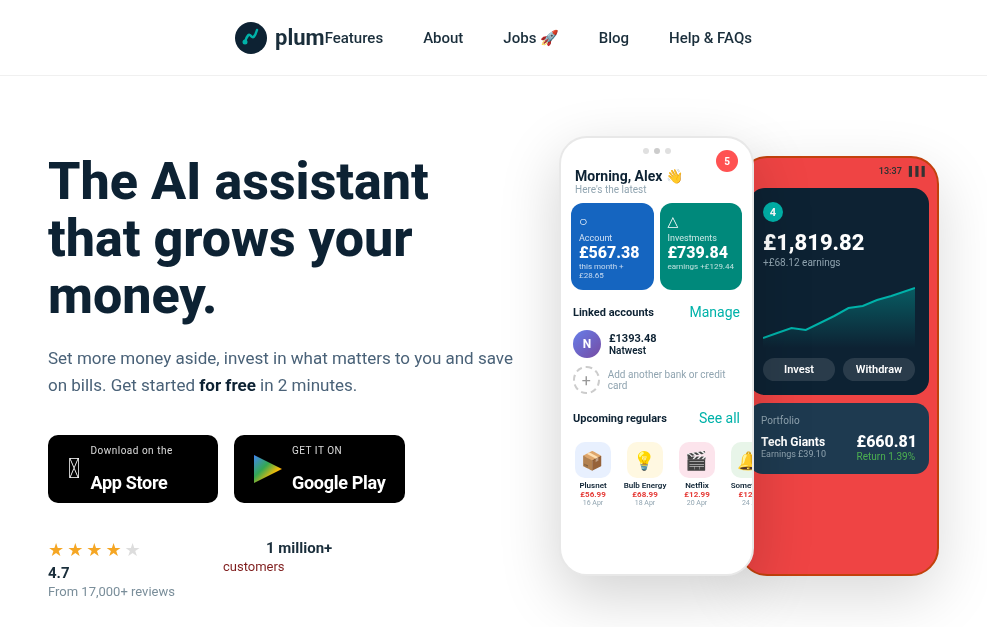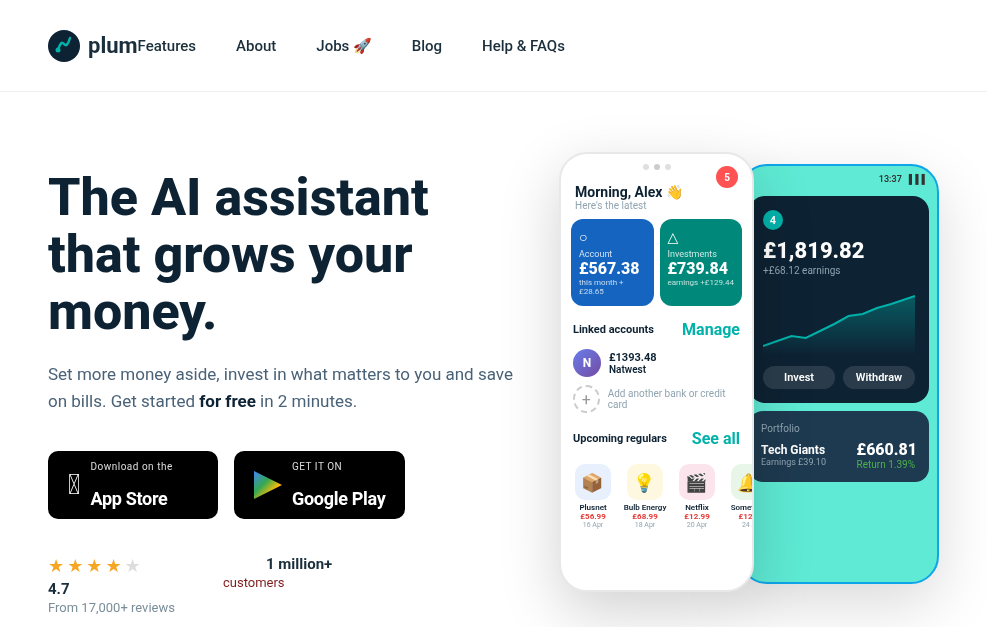--- a/index.html
+++ b/index.html
@@ -1,21 +1,21 @@
 <!DOCTYPE html>
 <html><head>
   <meta charset="utf-8">
   <style>
     * { margin: 0; padding: 0; box-sizing: border-box; }
     body { font-family: -apple-system, BlinkMacSystemFont, 'Segoe UI', Roboto, sans-serif; background: #fff; color: #1a2e3b; overflow-x: hidden; }
 
     
     nav {
-      display: flex; align-items: center; justify-content: flex-start;
-      padding: 0 48px; height: 92px; border-bottom: 1px solid #f0f0f0;
+      display: flex; align-items: center; justify-content: center;
+      padding: 0 48px; height: 76px; border-bottom: 1px solid #f0f0f0;
     }
     .logo { display: flex; align-items: center; gap: 8px; font-size: 22px; font-weight: 700; color: #1a2e3b; }
     .logo-icon { width: 32px; height: 32px; }
     .nav-links { display: flex; align-items: center; gap: 40px; }
     .nav-links a { text-decoration: none; color: #1a2e3b; font-size: 15px; font-weight: 500; }
 
     
     .hero {
       display: flex; align-items: center; justify-content: space-between;
       padding: 60px 48px 40px 48px; min-height: 560px;
@@ -60,25 +60,25 @@
 
     
     .hero-right {
       position: relative; flex: 1; display: flex; justify-content: center;
       align-items: flex-end; min-height: 480px; padding-left: 40px;
     }
     .phone-wrapper { position: relative; width: 380px; height: 480px; }
 
     
     .phone-back {
-      position: absolute; right: 0; top: 12px;
+      position: absolute; right: 0; top: 20px;
       width: 200px; height: 420px;
-      background: #5eead4; border-radius: 28px;
+      background: #ef4444; border-radius: 28px;
       box-shadow: 0 20px 60px rgba(0,0,0,0.15);
-      overflow: hidden; border: 2px solid #0ea5e9;
+      overflow: hidden; border: 2px solid #c2410c;
     }
     .phone-back-notch {
       display: flex; justify-content: flex-end; align-items: center;
       padding: 8px 12px 4px; font-size: 9px; color: #333;
     }
     .phone-back-status { display: flex; gap: 4px; align-items: center; font-size: 9px; font-weight: 600; }
 
     .investment-card {
       margin: 8px;
       background: #0d2233;
@@ -151,21 +151,21 @@
     .mini-card.investments { background: #00897b; }
     .mini-card-icon { font-size: 14px; margin-bottom: 4px; }
     .mini-card-label { font-size: 9px; opacity: 0.8; }
     .mini-card-amount { font-size: 16px; font-weight: 800; }
     .mini-card-change { font-size: 8px; opacity: 0.75; }
 
     
     .section { padding: 6px 12px; }
     .section-header { display: flex; justify-content: space-between; align-items: center; margin-bottom: 6px; }
     .section-title { font-size: 11px; font-weight: 700; color: #0d2233; text-align: center; }
-    .section-action { font-size: 16px; color: #00b2a9; font-weight: 700; padding-left: 8px; }
+    .section-action { font-size: 14px; color: #00b2a9; font-weight: 400; padding-left: 8px; }
 
     .account-item { display: flex; align-items: center; gap: 8px; padding: 4px 0; }
     .account-icon {
       width: 28px; height: 28px; border-radius: 50%;
       background: linear-gradient(135deg, #667eea, #764ba2);
       display: flex; align-items: center; justify-content: center;
       font-size: 12px; color: #fff; font-weight: 700;
     }
     .account-info .bank-name { font-size: 10px; font-weight: 600; color: #0d2233; }
     .account-info .bank-amount { font-size: 11px; font-weight: 700; color: #0d2233; }

